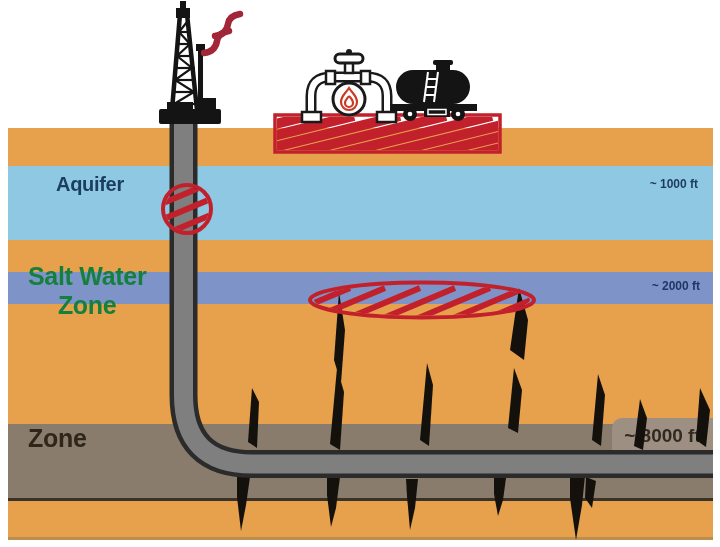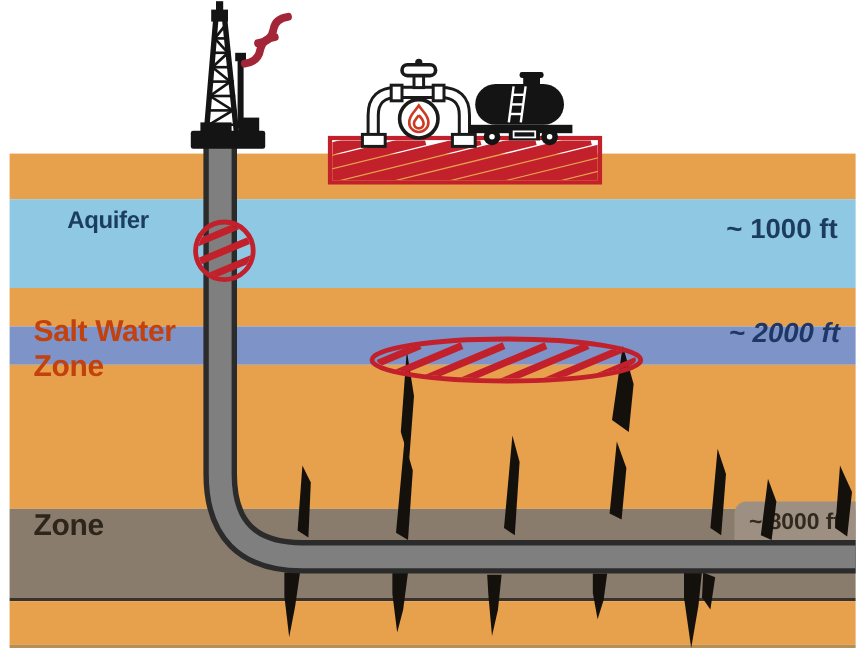--- a/index.html
+++ b/index.html
@@ -20,25 +20,25 @@
   #soil-lower{top:501px;height:36px;}
   #ground-bottom-edge{top:537px;height:3px;background:#BB8E4F;}
   #depth-badge{
     position:absolute;left:612px;top:418px;width:101px;height:36px;
     background:#9D8F82;border-radius:10px 0 0 0;
     display:flex;align-items:center;justify-content:center;
   }
   .label{position:absolute;font-weight:700;}
   .layer-label{font-size:25px;letter-spacing:-0.3px;line-height:29px;}
   #aquifer-label{left:28px;top:170px;font-size:20px;color:#1B3D5F;margin-left:28px;}
-  #saltwater-label{left:28px;top:262px;color:#c2410c;}
+  #saltwater-label{left:28px;top:262px;color:#15803d;text-align:center;}
   #production-label{left:28px;top:424px;color:#2E261B;}
-  .depth-label{font-size:23px;}
+  .depth-label{font-size:12px;}
   #depth-aquifer{left:598px;top:177px;width:100px;text-align:right;color:#1C3C5E;}
-  #depth-saltwater{left:598px;top:264px;width:102px;text-align:right;color:#1F3766;font-style:italic;}
+  #depth-saltwater{left:598px;top:279px;width:102px;text-align:right;color:#1F3766;}
   #depth-production{color:#322A1F;font-size:19px;}
   #overlay{position:absolute;left:0;top:0;width:720px;height:547px;}
 </style>
 </head>
 <body>
 
 <div id="stage">
 
   <div id="sky"></div>
   <div id="soil-upper" class="band soil"></div>

